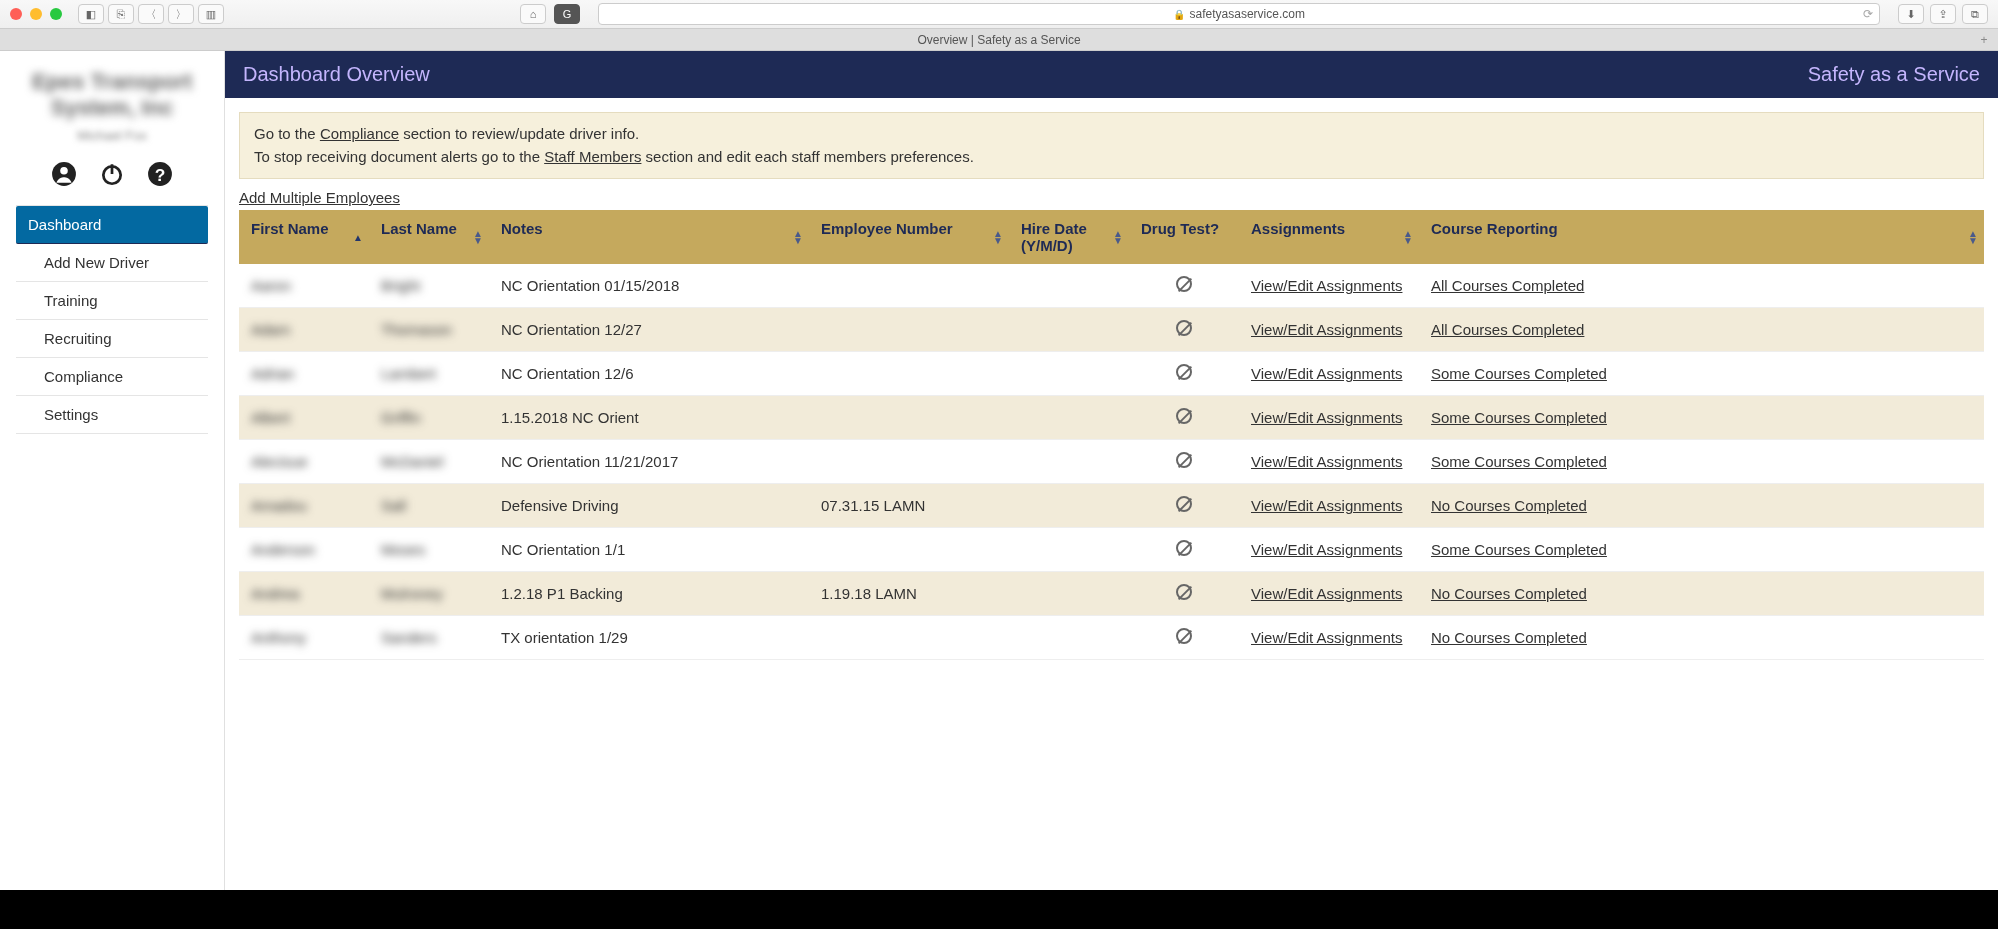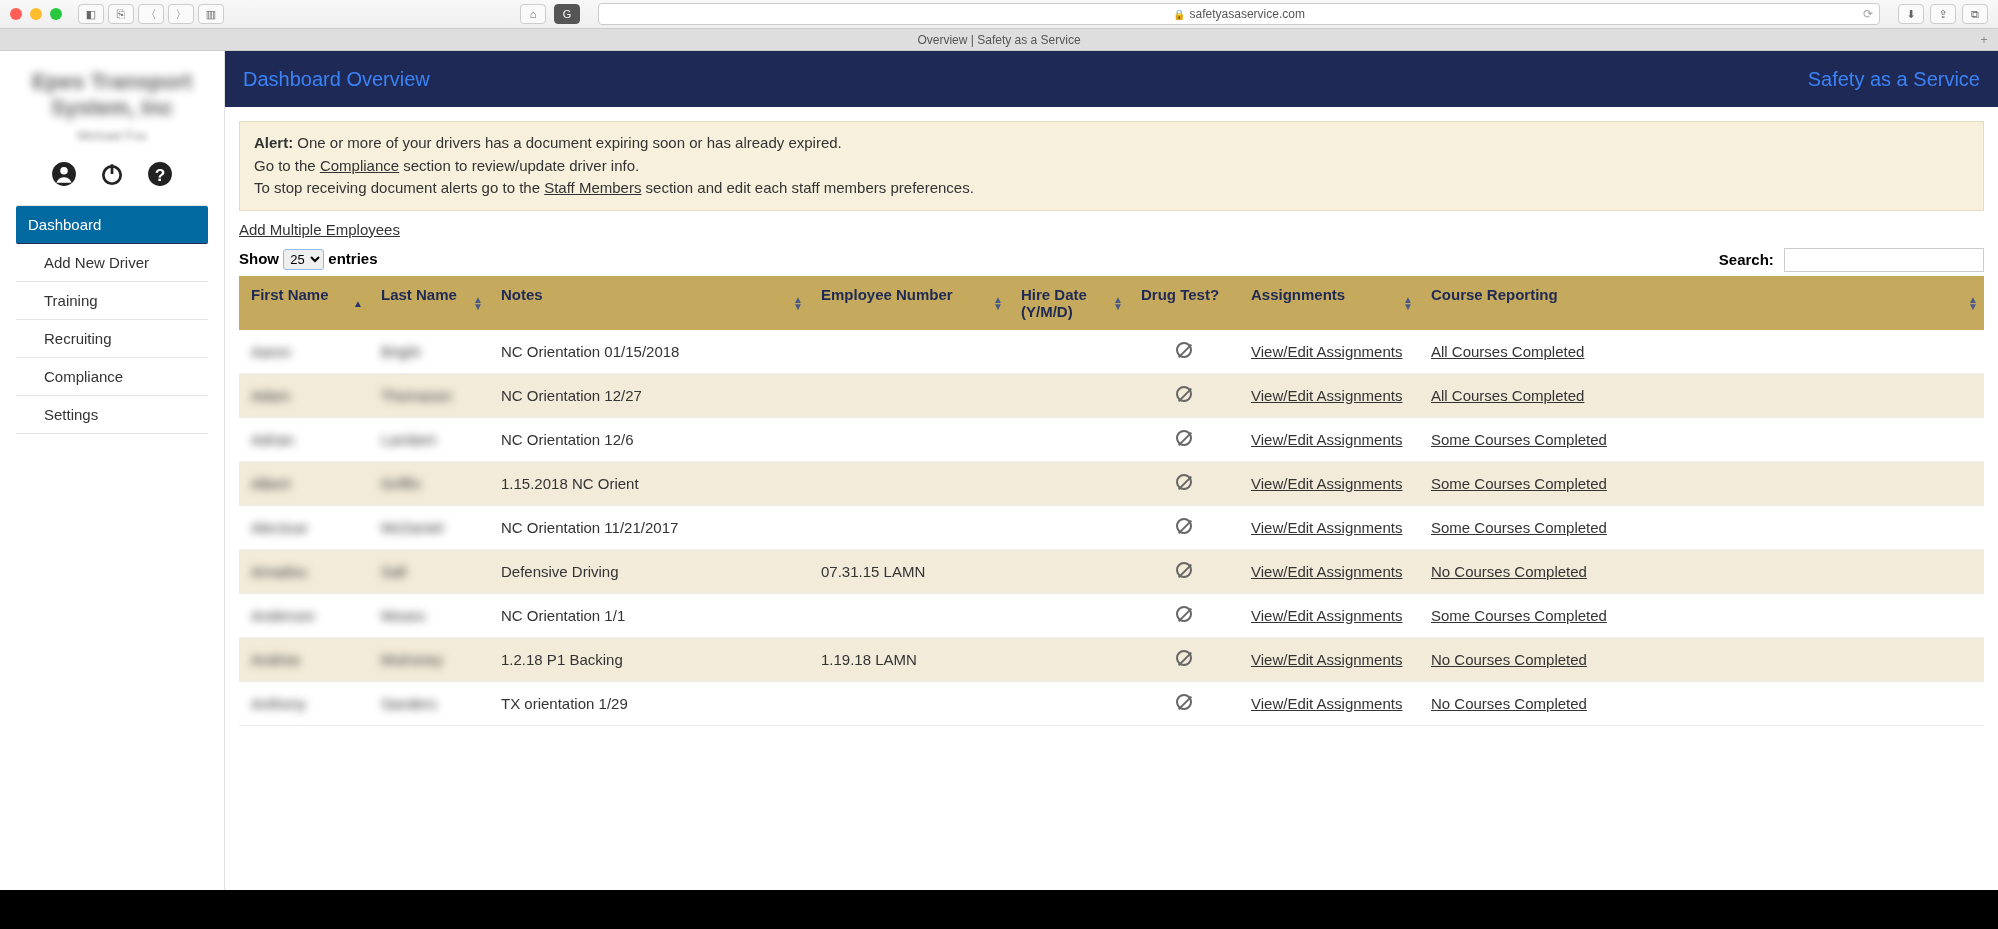--- a/index.html
+++ b/index.html
@@ -29,21 +29,21 @@
 .company-name { font-size:22px; font-weight:700; color:#666; filter: blur(4px); line-height:1.2; }
 .company-user { font-size:13px; color:#888; filter: blur(3px); margin-top:6px; }
 .sidebar-icons { display:flex; justify-content:center; gap:22px; margin: 12px 0 18px; }
 .sidebar-icons .ic { width:26px; height:26px; display:flex; align-items:center; justify-content:center; color:#222; cursor:pointer; }
 .nav { margin: 0 16px; border-top:1px solid #e5e5e5; }
 .nav-item { padding: 10px 12px; border-bottom:1px solid #e5e5e5; font-size:15px; color:#333; cursor:pointer; }
 .nav-item.active { background:#0369a1; color:#fff; border-radius:2px; border-bottom:1px solid #1e2a55; }
 .nav-item.sub { padding-left: 28px; }
 
 .main { flex:1; display:flex; flex-direction:column; overflow:hidden; }
-.header { background:#1e2a55; color:#3b82f6; height:56px; display:flex; align-items:center; justify-content:space-between; padding:0 18px; font-size:20px; }
+.header { background:#1e2a55; color:#c4b5fd; height:47px; display:flex; align-items:center; justify-content:space-between; padding:0 18px; font-size:20px; }
 .header .brand { font-size:20px; }
 
 .content { padding: 14px 14px 0; overflow:auto; flex:1; background:#fff; }
 .alert-box { background:#f6f0dc; border:1px solid #e5dcbf; padding: 10px 14px; color:#333; line-height:1.5; font-size:15px; }
 .alert-box b { font-weight:700; }
 .alert-box a { color:#333; text-decoration:underline; }
 
 .add-multi { display:inline-block; margin: 10px 0 4px; text-decoration:underline; color:#333; font-size:15px; }
 
 .table-controls { display:flex; justify-content:space-between; align-items:center; margin:6px 0 4px; font-size:15px; font-weight:600; }
@@ -141,45 +141,29 @@
   </div>
 
   <div class="main">
     <div class="header">
       <span>Dashboard Overview</span>
       <span class="brand">Safety as a Service</span>
     </div>
     <div class="content">
       <div class="alert-box">
         <div>
-          <b>Alert:</b><span> One or more of your drivers has a document expiring soon or has already expired.</span>
-        </div>
-        <div>
           <span>Go to the </span><a href="#">Compliance</a><span> section to review/update driver info.</span>
         </div>
         <div>
           <span>To stop receiving document alerts go to the </span><a href="#">Staff Members</a><span> section and edit each staff members preferences.</span>
         </div>
       </div>
 
       <a href="#" class="add-multi">Add Multiple Employees</a>
 
-      <div class="table-controls">
-        <div class="show-entries">
-          <span>Show</span>
-          <select>
-            <option>25</option>
-          </select>
-          <span>entries</span>
-        </div>
-        <div class="search-box">
-          <span>Search:</span>
-          <input type="text" style="">
-        </div>
-      </div>
 
       <table class="data">
         <thead>
           <tr>
             <th class="sorted" style="width:130px"><span>First Name</span><span class="sort">
                   <span class="up">▲</span>
                 </span></th>
             <th style="width:120px"><span>Last Name</span><span class="sort">
                   <span>▲</span>
                   <span>▼</span>

